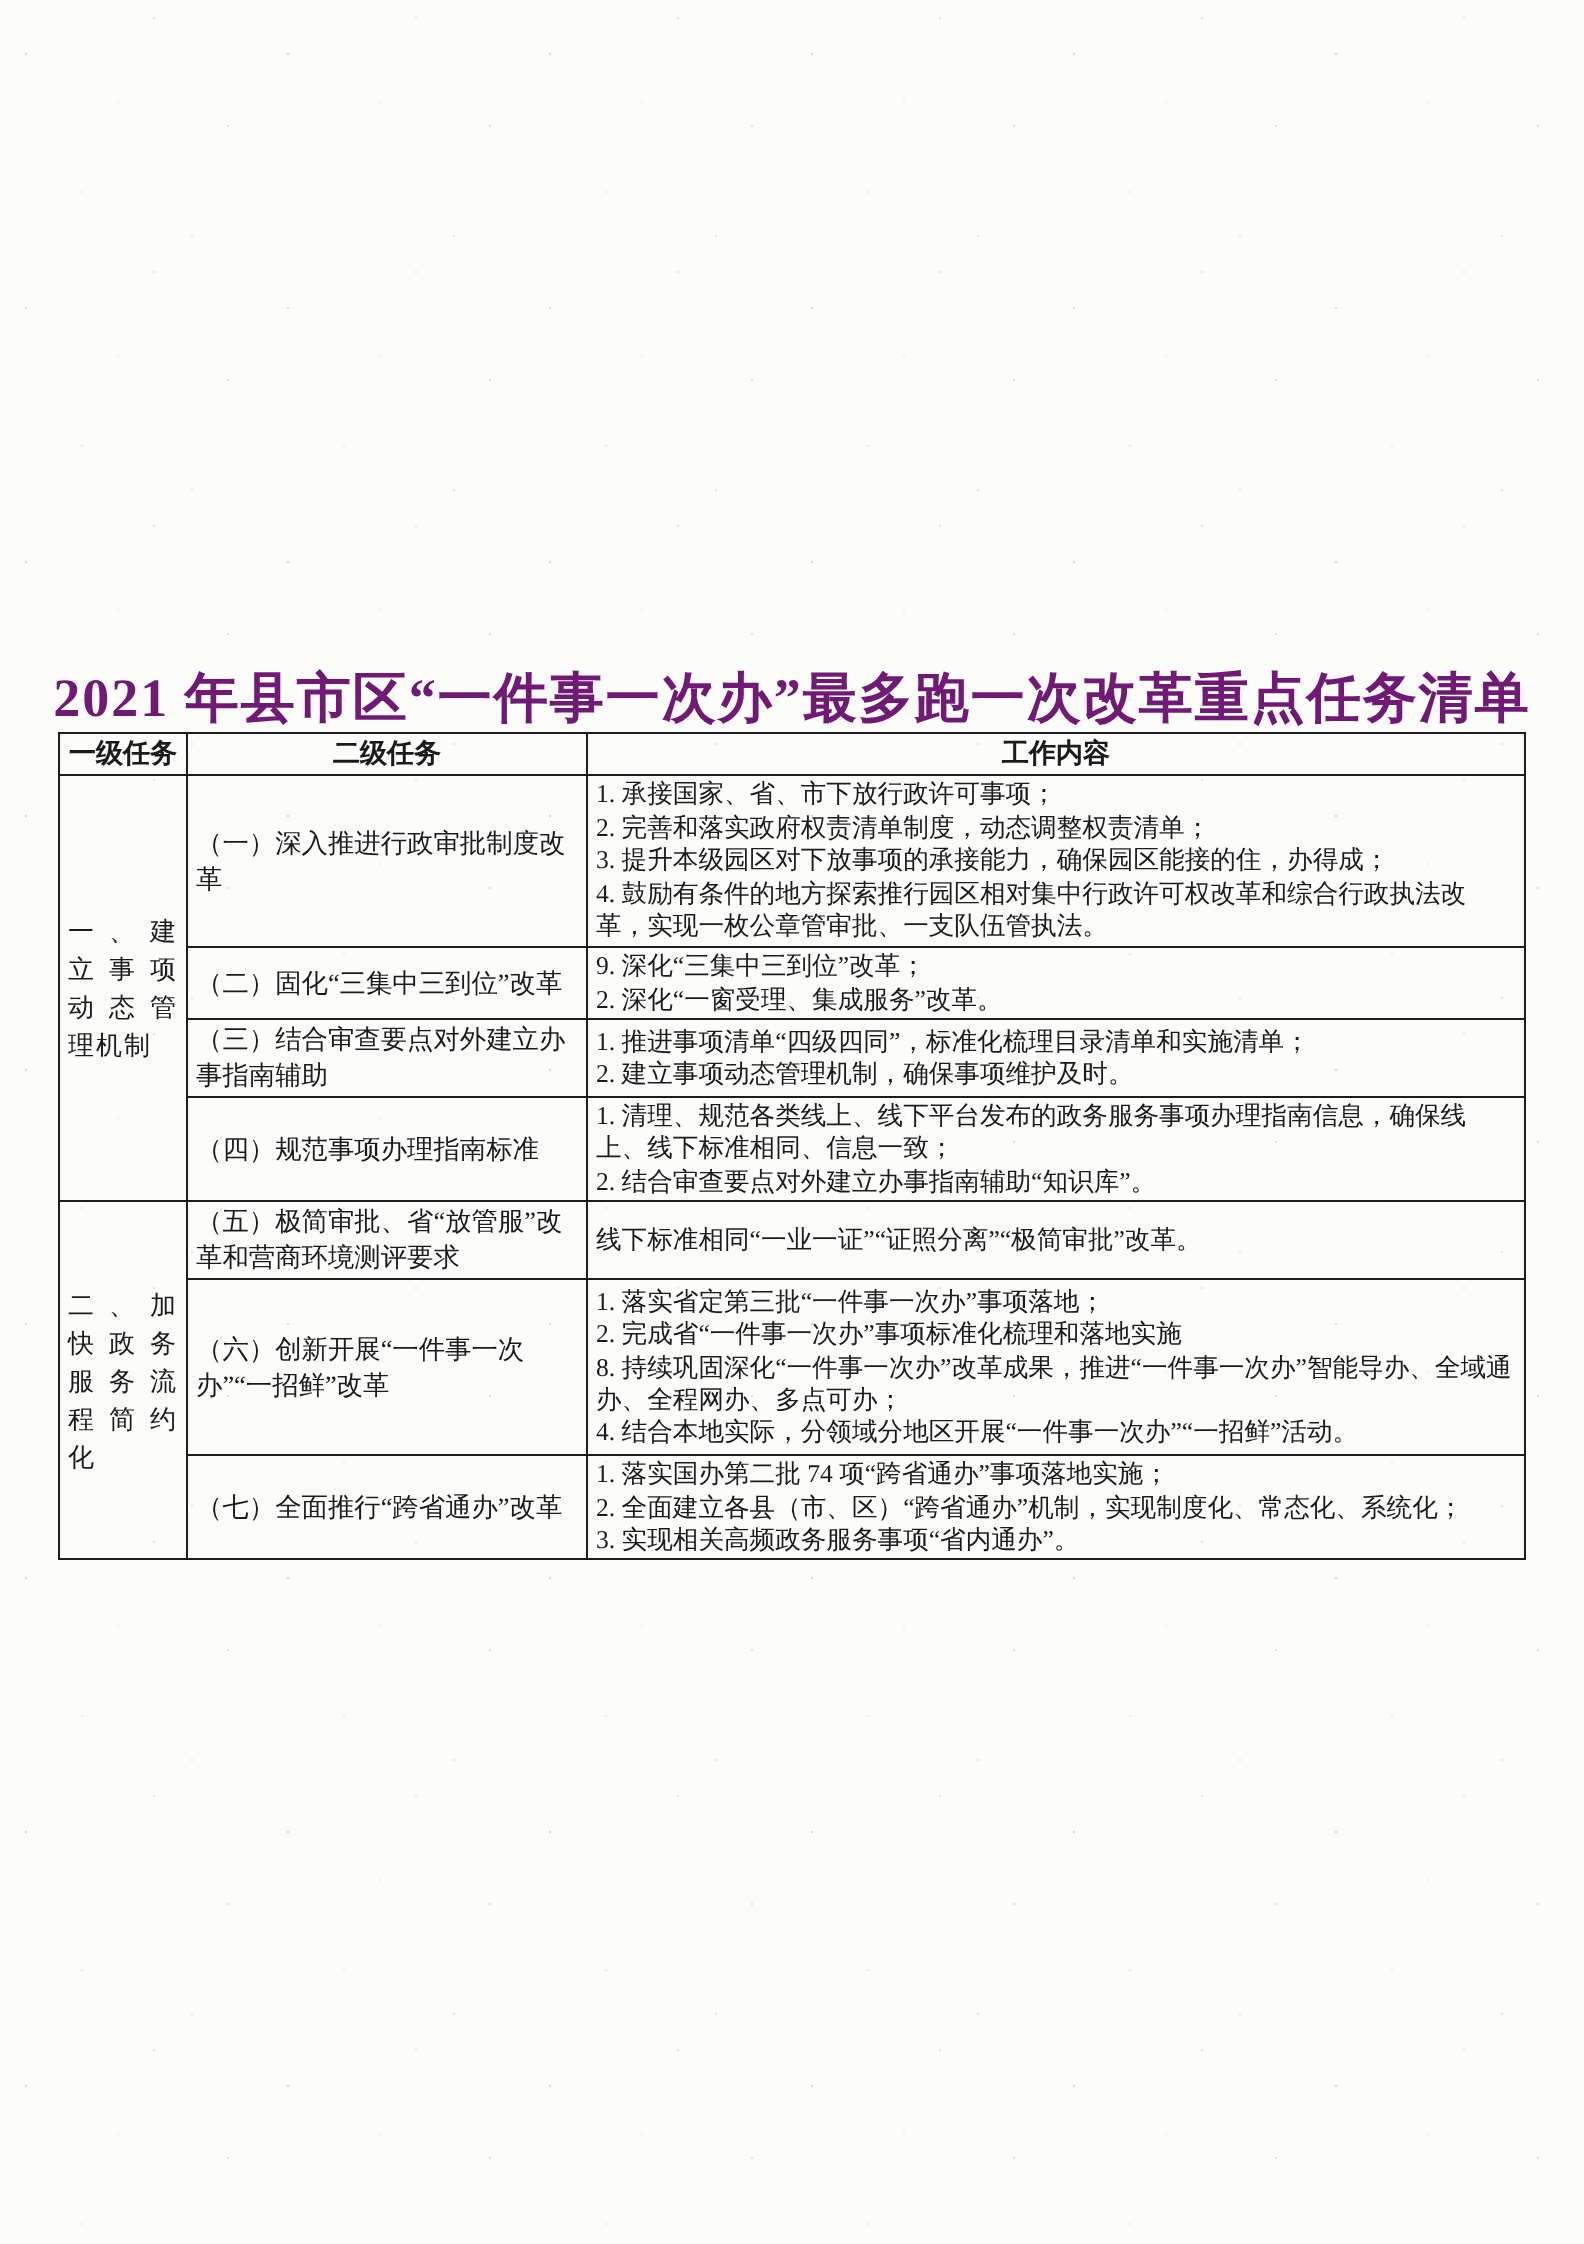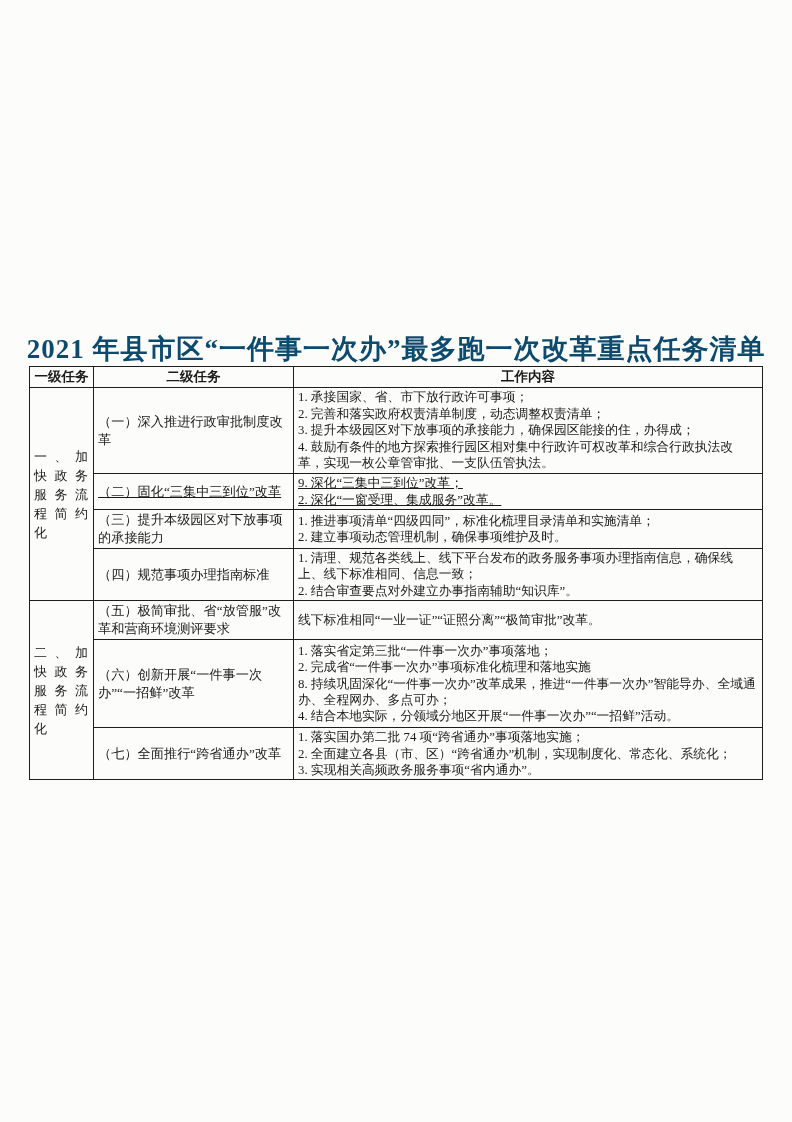--- a/index.html
+++ b/index.html
@@ -24,21 +24,21 @@
     background-size: 131px 127px;
     pointer-events: none;
   }
   .page-title {
     position: absolute;
     left: 0; top: 331px; width: 792px;
     text-align: center;
     font-size: 27px;
     font-weight: bold;
     letter-spacing: 1px;
-    color: #0c4a6e;
+    color: #701a75;
   }
   table.task-table {
     position: absolute;
     left: 29px; top: 366px;
     width: 733px;
     border-collapse: collapse;
     table-layout: fixed;
     font-size: 13px;
   }
   table.task-table td, table.task-table th {
@@ -49,21 +49,21 @@
   }
   th {
     font-size: 13.5px;
     font-weight: bold;
     text-align: center;
     padding: 0 2px;
     margin-top: 32px;
   }
   tr.hdr     { height: 18px; }
   tr.r1      { height: 86px; }
-  tr.r2      { height: 36px; text-decoration: underline; }
+  tr.r2      { height: 36px; }
   tr.r3      { height: 35px; }
   tr.r4      { height: 47px; }
   tr.r5      { height: 33px; }
   tr.r6      { height: 88px; }
   tr.r7      { height: 49px; }
   td.lvl1 {
     font-size: 13px;
     line-height: 19px;
     text-align: justify;
     word-break: break-all;
@@ -99,34 +99,34 @@
   </colgroup>
   <thead>
     <tr class="hdr">
       <th>一级任务</th>
       <th>二级任务</th>
       <th>工作内容</th>
     </tr>
   </thead>
   <tbody>
     <tr class="r1">
-      <td class="lvl1" rowspan="4">一、加快政务服务流程简约化</td>
+      <td class="lvl1" rowspan="4">一、建立事项动态管理机制</td>
       <td class="lvl2">（一）深入推进行政审批制度改革</td>
       <td class="content">1. 承接国家、省、市下放行政许可事项；
 2. 完善和落实政府权责清单制度，动态调整权责清单；
 3. 提升本级园区对下放事项的承接能力，确保园区能接的住，办得成；
 4. 鼓励有条件的地方探索推行园区相对集中行政许可权改革和综合行政执法改革，实现一枚公章管审批、一支队伍管执法。</td>
     </tr>
     <tr class="r2">
       <td class="lvl2">（二）固化“三集中三到位”改革</td>
       <td class="content">9. 深化“三集中三到位”改革；
 2. 深化“一窗受理、集成服务”改革。</td>
     </tr>
     <tr class="r3">
-      <td class="lvl2">（三）提升本级园区对下放事项的承接能力</td>
+      <td class="lvl2">（三）结合审查要点对外建立办事指南辅助</td>
       <td class="content">1. 推进事项清单“四级四同”，标准化梳理目录清单和实施清单；
 2. 建立事项动态管理机制，确保事项维护及时。</td>
     </tr>
     <tr class="r4">
       <td class="lvl2">（四）规范事项办理指南标准</td>
       <td class="content">1. 清理、规范各类线上、线下平台发布的政务服务事项办理指南信息，确保线上、线下标准相同、信息一致；
 2. 结合审查要点对外建立办事指南辅助“知识库”。</td>
     </tr>
     <tr class="r5">
       <td class="lvl1" rowspan="3">二、加快政务服务流程简约化</td>

